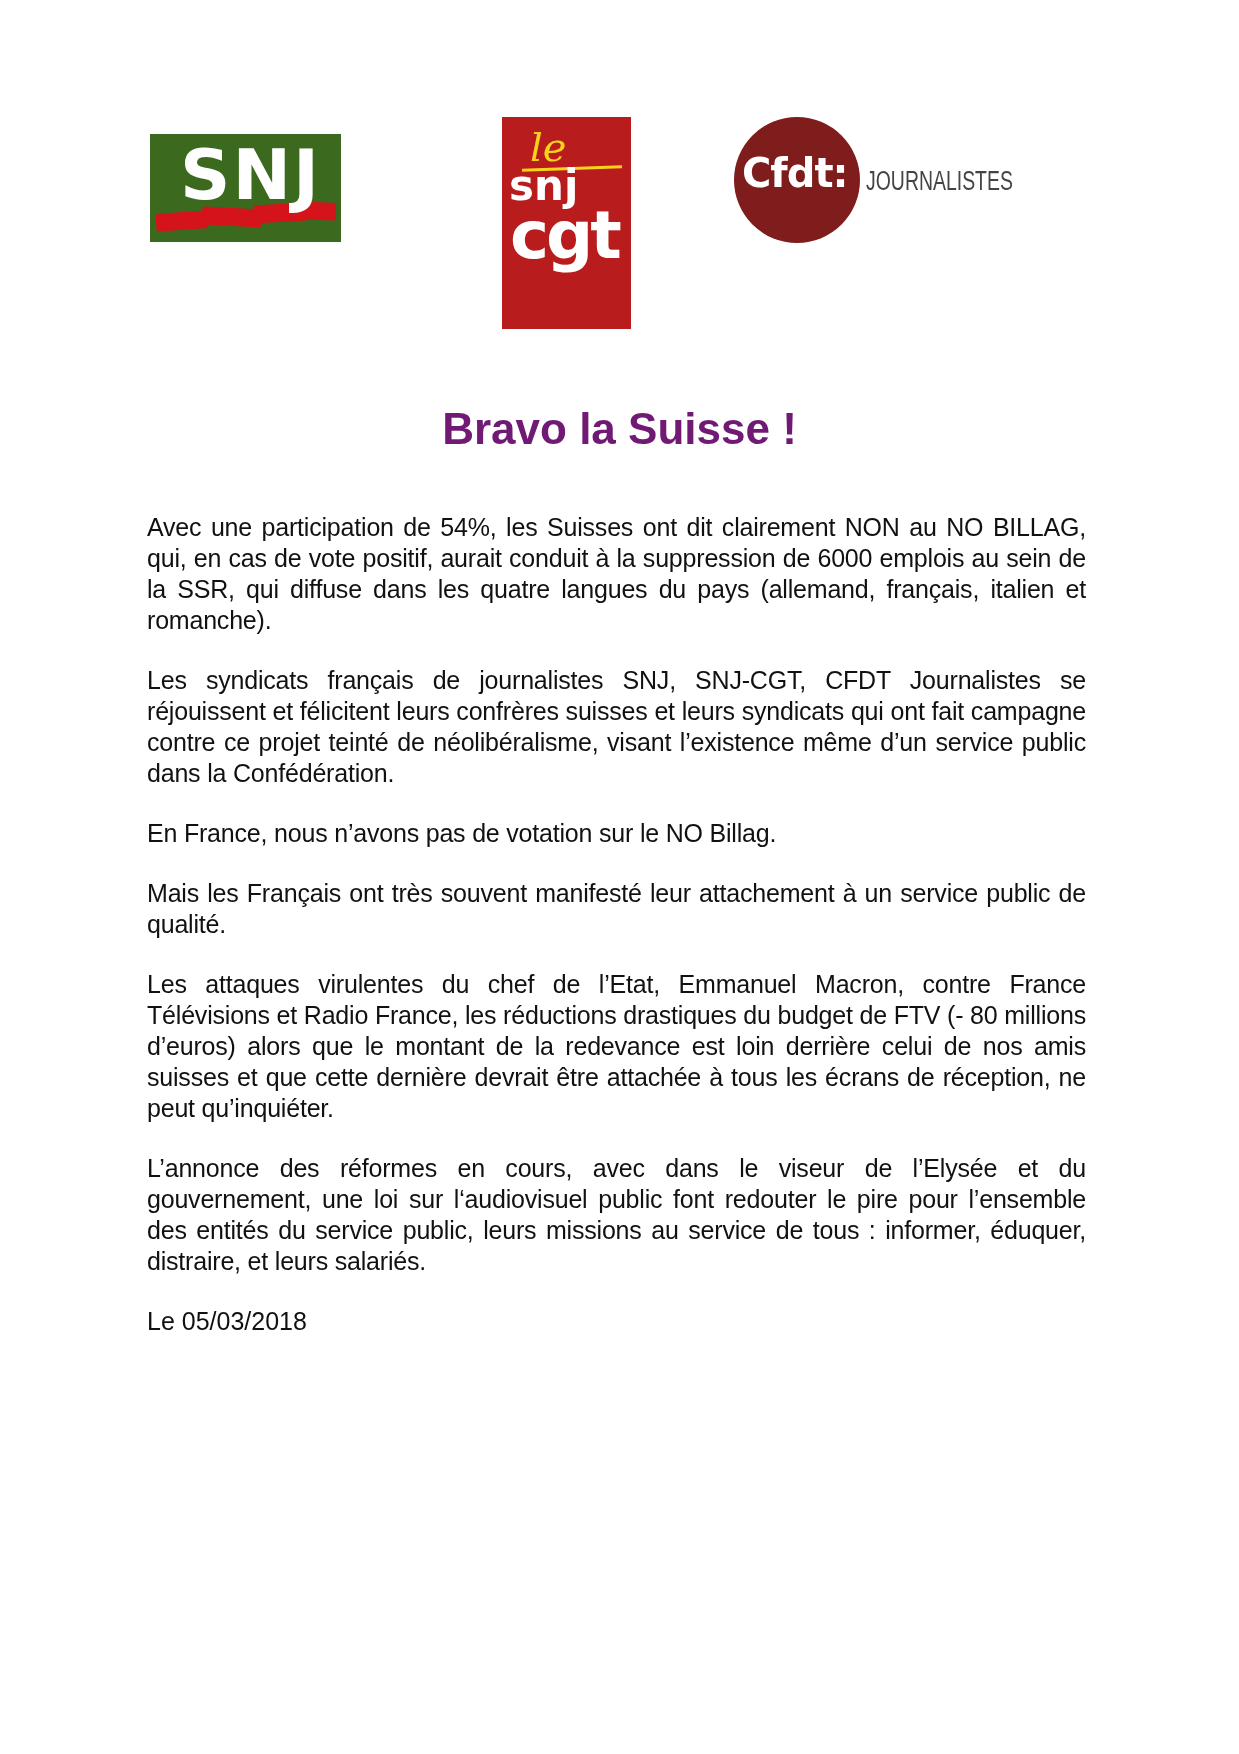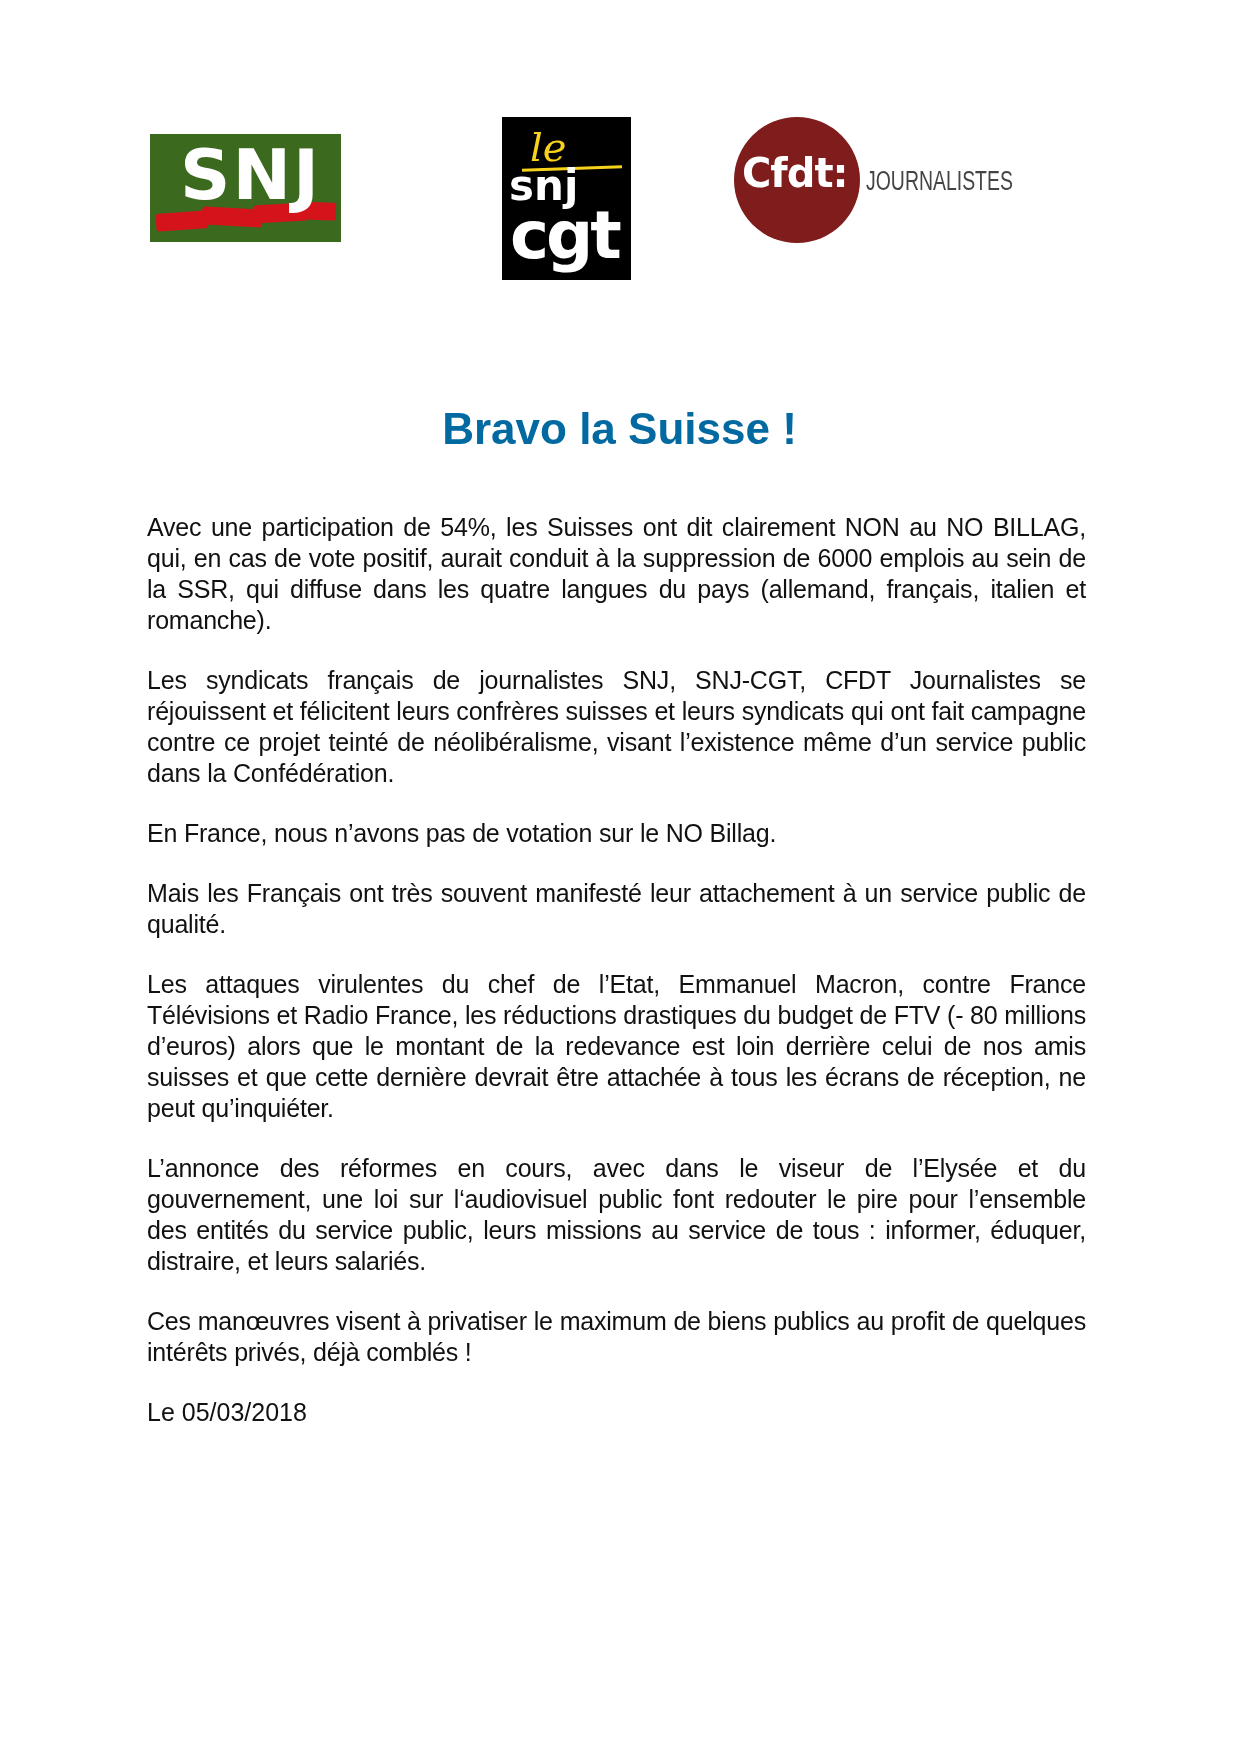--- a/index.html
+++ b/index.html
@@ -3,35 +3,35 @@
 <meta charset="utf-8">
 <style>
   html, body { margin: 0; padding: 0; background: #ffffff; }
   body { width: 1239px; height: 1754px; position: relative; overflow: hidden;
          font-family: "Liberation Sans", sans-serif; color: #111111; }
   .logo-snj { position: absolute; left: 150px; top: 134px; width: 191px; height: 108px;
               background: #3b6a1e; overflow: hidden; }
   .logo-snj .snj-text { position: absolute; left: 30px; top: 6px; font-family: "DejaVu Sans", sans-serif;
               font-weight: bold; font-size: 70px; letter-spacing: 2px; color: #ffffff; line-height: 1; z-index: 2; }
   .logo-snj .stroke { position: absolute; background: #d4141a; height: 18px; border-radius: 3px; z-index: 1; }
-  .logo-cgt { position: absolute; left: 502px; top: 117px; width: 129px; height: 163px; background: #000000; overflow: hidden; }
+  .logo-cgt { position: absolute; left: 502px; top: 117px; width: 129px; height: 212px; background: #b91c1c; overflow: hidden; }
   .logo-cgt .le { position: absolute; left: 28px; top: 10px; font-family: "DejaVu Serif", serif; font-style: italic;
               font-size: 40px; color: #f7d21a; line-height: 1; }
   .logo-cgt .le-line { position: absolute; left: 20px; top: 50px; width: 100px; height: 3px; background: #f7d21a; transform: rotate(-2deg); }
   .logo-cgt .snj { position: absolute; left: 7px; top: 48px; font-family: "DejaVu Sans", sans-serif; font-weight: bold;
               font-size: 42px; color: #ffffff; line-height: 1; }
   .logo-cgt .cgt { position: absolute; left: 8px; top: 86px; font-family: "DejaVu Sans", sans-serif; font-weight: bold;
               font-size: 66px; color: #ffffff; line-height: 1; letter-spacing: -3px; }
   .logo-cfdt { position: absolute; left: 734px; top: 117px; width: 126px; height: 126px; border-radius: 50%; background: #7f1d1d; }
   .logo-cfdt .cfdt-text { position: absolute; left: 8px; top: 36px; font-family: "DejaVu Sans", sans-serif; font-weight: bold;
               font-size: 40px; color: #ffffff; line-height: 1; letter-spacing: -1px; }
   .cfdt-journalistes { position: absolute; left: 866px; top: 168px; font-family: "Liberation Sans Narrow", "Liberation Sans", sans-serif;
               font-size: 27px; color: #444444; transform: scaleX(0.72); transform-origin: left top; letter-spacing: 0px; line-height: 1; }
   .title { position: absolute; left: 0; width: 1239px; top: 376px; text-align: center; font-weight: bold; font-size: 44px;
-           color: #0369a1; line-height: 1.1; }
+           color: #701a75; line-height: 1.1; }
   .body { position: absolute; left: 147px; top: 512px; width: 939px; }
   .para { font-size: 25px; line-height: 31px; text-align: justify; margin: 0 0 29px 0; letter-spacing: -0.2px; }
   .date { font-size: 25px; line-height: 31px; margin: 0; }
 </style>
 </head>
 <body>
 
 <div class="logo-snj">
   <span class="stroke" style="left:6px; top:78px; width:52px; transform:rotate(-4deg);"></span>
   <span class="stroke" style="left:52px; top:74px; width:60px; transform:rotate(3deg);"></span>
@@ -54,15 +54,14 @@
 
 <h1 class="title">Bravo la Suisse !</h1>
 
 <div class="body">
   <p class="para">Avec une participation de 54%, les Suisses ont dit clairement NON au NO BILLAG, qui, en cas de vote positif, aurait conduit à la suppression de 6000 emplois au sein de la SSR, qui diffuse dans les quatre langues du pays (allemand, français, italien et romanche).</p>
   <p class="para">Les syndicats français de journalistes SNJ, SNJ-CGT, CFDT Journalistes se réjouissent et félicitent leurs confrères suisses et leurs syndicats qui ont fait campagne contre ce projet teinté de néolibéralisme, visant l’existence même d’un service public dans la Confédération.</p>
   <p class="para">En France, nous n’avons pas de votation sur le NO Billag.</p>
   <p class="para">Mais les Français ont très souvent manifesté leur attachement à un service public de qualité.</p>
   <p class="para">Les attaques virulentes du chef de l’Etat, Emmanuel Macron, contre France Télévisions et Radio France, les réductions drastiques du budget de FTV (- 80 millions d’euros) alors que le montant de la redevance est loin derrière celui de nos amis suisses et que cette dernière devrait être attachée à tous les écrans de réception, ne peut qu’inquiéter.</p>
   <p class="para">L’annonce des réformes en cours, avec dans le viseur de l’Elysée et du gouvernement, une loi sur l‘audiovisuel public font redouter le pire pour l’ensemble des entités du service public, leurs missions au service de tous : informer, éduquer, distraire, et leurs salariés.</p>
-  <p class="para">Ces manœuvres visent à privatiser le maximum de biens publics au profit de quelques intérêts privés, déjà comblés !</p>
   <p class="date">Le 05/03/2018</p>
 </div>
 
 </body></html>

